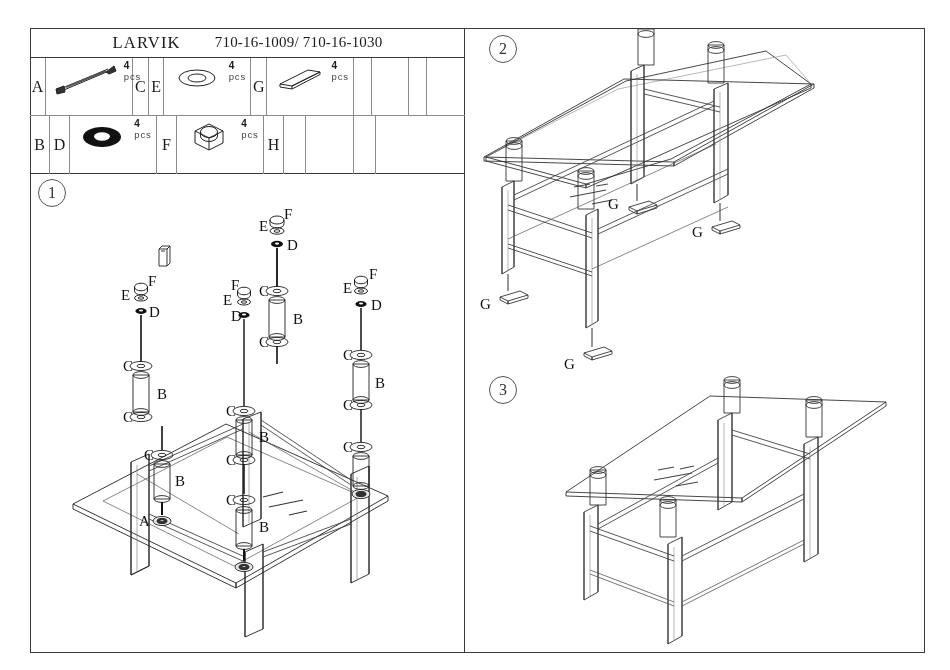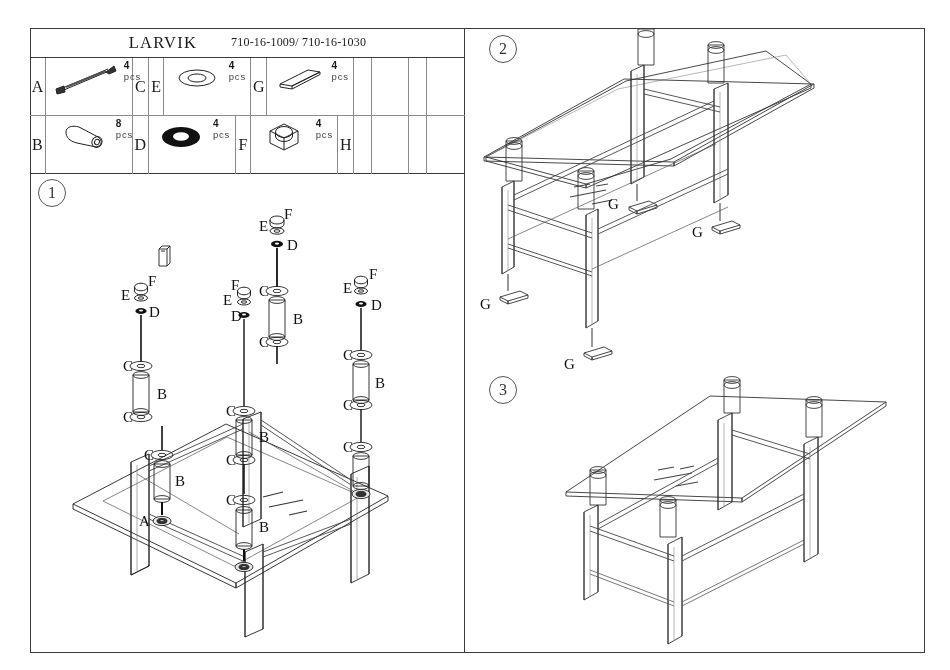--- a/index.html
+++ b/index.html
@@ -59,21 +59,21 @@
     align-items: center;
     justify-content: center;
     gap: 34px;
     letter-spacing: 0.5px;
   }
   .title-model {
     font-size: 16.5px;
     letter-spacing: 1.2px;
   }
   .title-codes {
-    font-size: 12px;
+    font-size: 15px;
     letter-spacing: 0.2px;
   }
 
   
   .parts-table {
     position: absolute;
     left: 30px;
     top: 52px;
     width: 435px;
     height: 116px;
@@ -240,32 +240,20 @@
       </div>
 
       <div class="pcell-empty e1"></div>
       <div class="pcell-empty e2"></div>
       <div class="pcell-empty e3"></div>
       <div class="pcell-empty e4"></div>
     </div>
 
     <div class="parts-row r2">
       <div class="pcell-letter">B</div>
-      <div class="pcell-body">
-        <div class="part-art">
-          <svg width="70" height="34" viewBox="0 0 70 34">
-            <g stroke="#222" fill="none" stroke-width="1">
-              <path d="M20,12 C20,7 26,5 33,7 L52,17 C57,20 56,26 50,27 L31,23 C23,21 20,17 20,12 Z"></path>
-              <ellipse cx="51" cy="22" rx="5" ry="5.5" transform="rotate(28 51 22)"></ellipse>
-              <ellipse cx="51" cy="22" rx="2.4" ry="2.8" transform="rotate(28 51 22)"></ellipse>
-            </g>
-          </svg>
-        </div>
-        <div class="part-qty"><b>8</b> <span>pcs</span></div>
-      </div>
 
       <div class="pcell-letter">D</div>
       <div class="pcell-body">
         <div class="part-art">
           <svg width="60" height="34" viewBox="0 0 60 34">
             <ellipse cx="30" cy="17" rx="19" ry="10" fill="#111"></ellipse>
             <ellipse cx="30" cy="16.5" rx="8" ry="4.2" fill="#ffffff"></ellipse>
           </svg>
         </div>
         <div class="part-qty"><b>4</b> <span>pcs</span></div>

